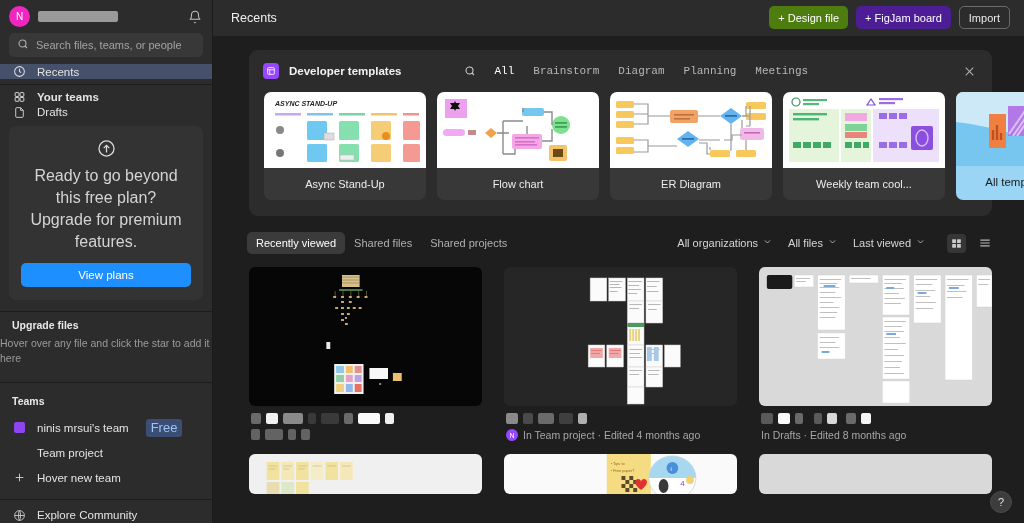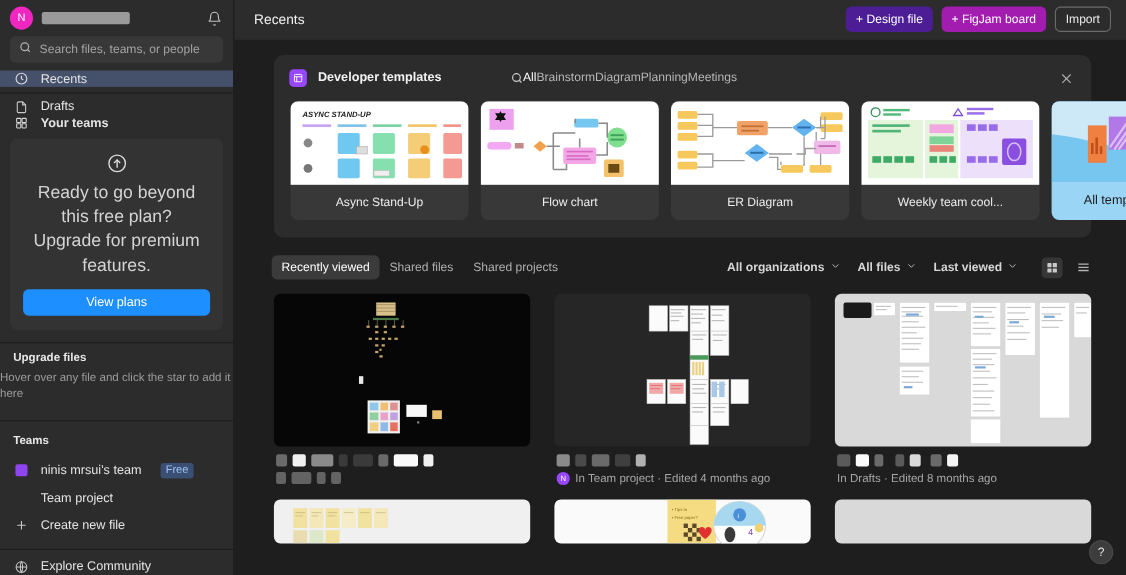--- a/index.html
+++ b/index.html
@@ -60,67 +60,67 @@
   .upsell-text { font-size: 16px; line-height: 1.38; color: #d4d4d4; margin-bottom: 10px; }
   .view-plans {
     background: #1e8fff; color: #fff; border: 0; border-radius: 5px;
     height: 24px; width: 100%; font-size: 11.5px; font-family: inherit; cursor: pointer;
   }
   .sec-title { font-size: 10.5px; font-weight: bold; color: #e8e8e8; padding: 0 12px; margin-bottom: 5px; }
   .sec-sub { font-size: 10.5px; color: #9b9b9b; padding: 0 0; line-height: 1.42; }
   .sb-sect { padding: 11px 0 11px; }
   .team-swatch { width: 11px; height: 11px; border-radius: 2px; background: #9747ff; }
   .badge-free {
-    background: #3a4f73; color: #9fc3f5; font-size: 10px;
+    background: #3a4f73; color: #9fc3f5; font-size: 13px;
     border-radius: 3px; padding: 1px 5px 2px; margin-left: 6px;
   }
 
   
   .main { flex: 1 1 auto; height: 523px; background: #1e1e1e; display: flex; flex-direction: column; overflow: hidden; position: relative; }
   .topbar {
     height: 36px; flex: 0 0 36px; display: flex; align-items: center;
     padding: 0 14px 0 18px; border-bottom: 1px solid #2b2b2b; background: #2c2c2c;
   }
   .topbar h1 { font-size: 12.5px; font-weight: 400; color: #f0f0f0; }
   .topbar .acts { margin-left: auto; display: flex; align-items: center; gap: 8px; }
   .btn { height: 23px; border-radius: 5px; font-size: 11px; font-family: inherit;
          display: flex; align-items: center; padding: 0 9px; border: 0; cursor: pointer; color: #fff; }
-  .btn-design { background: #4c1d95; }
-  .btn-figjam { background: #a21caf; }
+  .btn-design { background: #4d7c0f; }
+  .btn-figjam { background: #4c1d95; }
   .btn-import { background: transparent; border: 1px solid #6a6a6a; color: #eaeaea; }
 
   .scroll { flex: 1 1 auto; overflow: hidden; padding: 0 4px 0 0; }
 
   
   .tpl-panel { margin: 14px 28px 0 36px; background: #2c2c2c; border-radius: 9px; padding: 0 0 16px; }
   .tpl-head { height: 42px; display: flex; align-items: center; padding: 0 16px 0 14px; gap: 0; }
   .tpl-icon {
     width: 16px; height: 16px; border-radius: 4px; background: #9747ff;
     display: flex; align-items: center; justify-content: center; flex: 0 0 16px;
   }
   .tpl-title { font-size: 11.5px; font-weight: bold; margin-left: 10px; color: #f2f2f2; }
-  .tpl-tabs { display: flex; align-items: flex-end; margin-left: 62px; }
+  .tpl-tabs { display: flex; align-items: flex-end; gap: 19px; margin-left: 62px; font-family: Liberation Mono, monospace; }
   .tpl-tab { font-size: 11px; color: #b6b6b6; cursor: pointer; }
   .tpl-tab.sel { color: #ffffff; }
   .tpl-close { margin-left: auto; cursor: pointer; opacity: .8; display: flex; }
 
   .tpl-grid { display: flex; gap: 11px; padding: 0 16px 0 15px; }
   .tpl-card { width: 162px; border-radius: 7px; overflow: hidden; background: #383838; cursor: pointer; flex: 0 0 162px; }
   .tpl-thumb { height: 76px; background: #ffffff; position: relative; overflow: hidden; }
   .tpl-label { height: 32px; display: flex; align-items: center; justify-content: center; font-size: 11px; color: #ededed; }
   .tpl-card.all { background: #9ad5f5; flex: 0 0 139px; width: 139px; }
   .tpl-card.all .tpl-thumb { background: transparent; height: 74px; }
   .tpl-card.all .tpl-label { color: #1b1b1b; font-size: 11.5px; }
 
   
   .filters { display: flex; align-items: center; padding: 16px 28px 0 34px; }
   .chip { font-size: 11px; padding: 5px 9px; border-radius: 5px; color: #b0b0b0; cursor: pointer; }
   .chip.sel { background: #3b3b3b; color: #ffffff; }
   .filters .right { margin-left: auto; display: flex; align-items: center; gap: 16px; }
-  .sel-ctl { font-size: 11px; color: #d6d6d6; display: flex; align-items: flex-start; gap: 5px; cursor: pointer; font-weight: bold; }
+  .sel-ctl { font-size: 11px; color: #d6d6d6; display: flex; align-items: flex-start; gap: 5px; cursor: pointer; }
   .viewtog { display: flex; align-items: center; gap: 12px; margin-left: 6px; }
   .vbtn { cursor: pointer; opacity: .85; display: flex; }
 
   
   .files { display: grid; grid-template-columns: repeat(3, 1fr); gap: 14px 22px; padding: 13px 28px 0 36px; }
   .file-card { cursor: pointer; }
   .file-thumb { height: 139px; border-radius: 6px; overflow: hidden; position: relative; }
   .file-meta { padding: 7px 2px 0; }
   .redact-row { display: flex; align-items: center; gap: 5px; margin-bottom: 5px; }
   .meta-line { font-size: 10.5px; color: #a6a6a6; display: flex; align-items: center; gap: 5px; }
@@ -170,42 +170,42 @@
         <svg width="13" height="13" viewBox="0 0 24 24" fill="none" stroke="#e8e8e8" stroke-width="1.9">
           <circle cx="12" cy="12" r="9"></circle>
             <path d="M12 7v5l3 2"></path>
         </svg>
       </span>
       <span>Recents</span>
     </div>
 
     <div class="divider"></div>
 
-    <div class="nav-row">
-      <span class="ico">
-        <svg width="13" height="13" viewBox="0 0 24 24" fill="none" stroke="#d8d8d8" stroke-width="1.8">
-          <path d="M14 3H7a2 2 0 0 0-2 2v14a2 2 0 0 0 2 2h10a2 2 0 0 0 2-2V8z"></path>
-            <path d="M14 3v5h5"></path>
-        </svg>
-      </span>
-      <span>Drafts</span>
-    </div>
-
     <div class="nav-row bold">
       <span class="ico">
         <svg width="13" height="13" viewBox="0 0 24 24" fill="none" stroke="#e8e8e8" stroke-width="1.8">
           <rect x="4" y="3" width="7" height="7" rx="1"></rect>
             <rect x="13" y="3" width="7" height="7" rx="1"></rect>
           <rect x="4" y="12" width="7" height="7" rx="1"></rect>
             <rect x="13" y="12" width="7" height="7" rx="1"></rect>
         </svg>
       </span>
       <span>Your teams</span>
     </div>
 
+    <div class="nav-row">
+      <span class="ico">
+        <svg width="13" height="13" viewBox="0 0 24 24" fill="none" stroke="#d8d8d8" stroke-width="1.8">
+          <path d="M14 3H7a2 2 0 0 0-2 2v14a2 2 0 0 0 2 2h10a2 2 0 0 0 2-2V8z"></path>
+            <path d="M14 3v5h5"></path>
+        </svg>
+      </span>
+      <span>Drafts</span>
+    </div>
+
     <div class="upsell">
       <div class="upsell-icon">
         <svg width="19" height="19" viewBox="0 0 24 24" fill="none" stroke="#dcdcdc" stroke-width="1.6">
           <circle cx="12" cy="12" r="9.5"></circle>
             <path d="M12 17V8"></path>
             <path d="M8.5 11.5L12 8l3.5 3.5"></path>
         </svg>
       </div>
       <div class="upsell-text">
         <div>Ready to go beyond this free plan?</div>
@@ -238,21 +238,21 @@
         <span class="ico"></span>
         <span>Team project</span>
       </div>
 
       <div class="nav-row">
         <span class="ico">
           <svg width="13" height="13" viewBox="0 0 24 24" fill="none" stroke="#d8d8d8" stroke-width="1.8">
             <path d="M12 5v14M5 12h14"></path>
           </svg>
         </span>
-        <span>Create new file</span>
+        <span>Hover new team</span>
       </div>
     </div>
 
     <div class="divider"></div>
 
     <div class="nav-row" style="margin-top:3px">
       <span class="ico">
         <svg width="13" height="13" viewBox="0 0 24 24" fill="none" stroke="#d8d8d8" stroke-width="1.7">
           <circle cx="12" cy="12" r="9"></circle>
             <path d="M3 12h18"></path>

